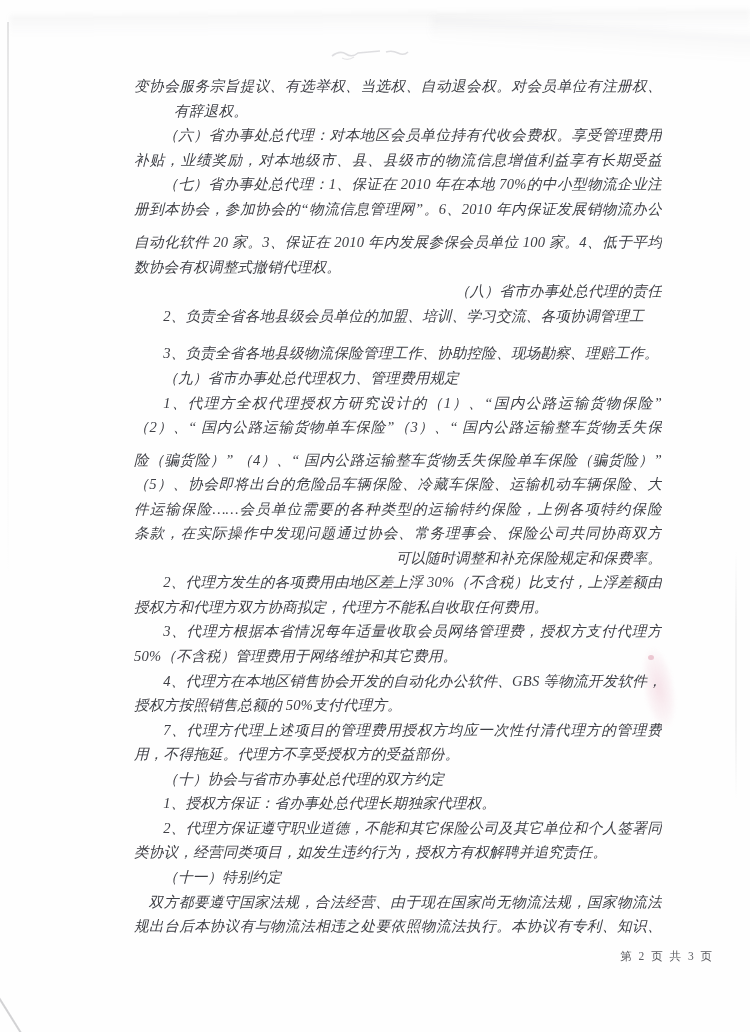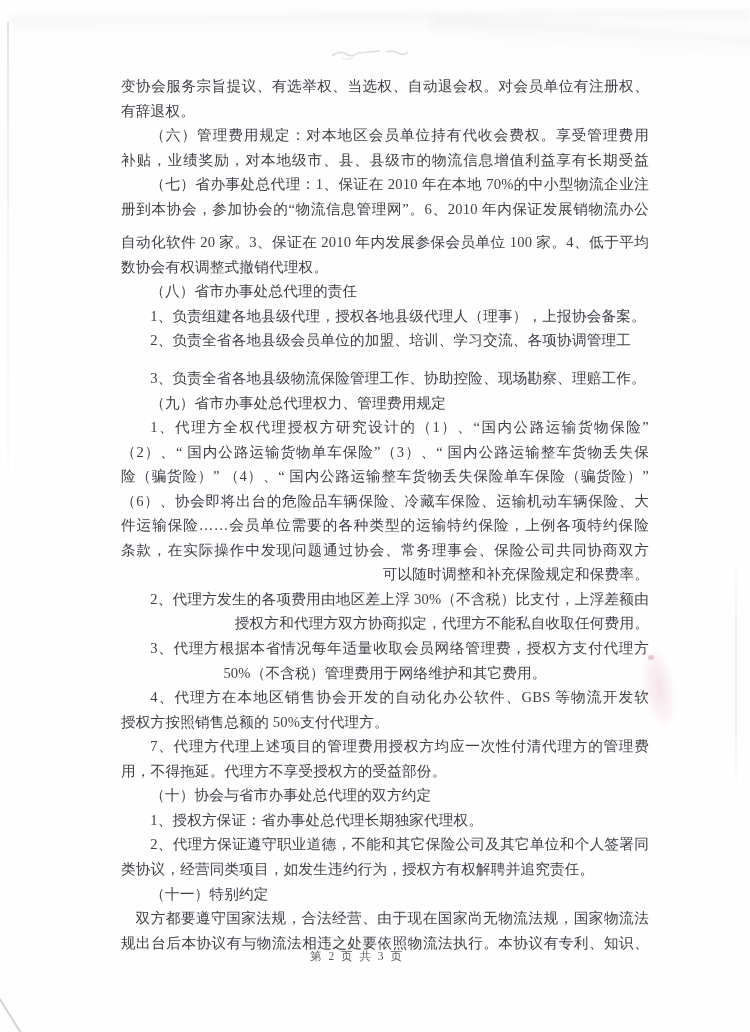--- a/index.html
+++ b/index.html
@@ -57,41 +57,42 @@
   .corner-crease {
     left: -14px; top: 976px; width: 92px; height: 2px;
     background: rgba(130,130,135,0.35);
     transform: rotate(58deg);
     transform-origin: left center;
     filter: blur(0.6px);
   }
   
   .textblock {
     position: absolute;
-    left: 121px;
+    left: 134px;
     top: 74px;
     width: 528px;
     color: #3e3f45;
+    font-style: italic;
   }
   .line {
     font-size: 14.6px;
     line-height: 24.55px;
     height: 24.55px;
     overflow: hidden;
     white-space: normal;
     letter-spacing: 0.2px;
   }
   .line.just {
     text-align: justify;
     text-align-last: justify;
   }
   .footer {
     position: absolute;
     left: 0; top: 949px; width: 714px;
-    text-align: center;
+    text-align: right;
     font-size: 11.5px;
     letter-spacing: 2px;
     color: #5a5b60;
   }
 </style>
 </head>
 <body>
 
 <div class="page">
 
@@ -104,43 +105,42 @@
     </svg>
   </div>
   <div class="artifact edge-left"></div>
   <div class="artifact edge-right"></div>
   <div class="artifact pink-smudge"></div>
   <div class="artifact pink-dot"></div>
   <div class="artifact corner-crease"></div>
 
   <div class="textblock">
       <div class="line just" style="text-indent: 0em;">变协会服务宗旨提议、有选举权、当选权、自动退会权。对会员单位有注册权、</div>
-      <div class="line" style="text-indent: 0em;">有辞退权。</div>
-      <div class="line just" style="text-indent: 2em;">（六）管理费用规定：对本地区会员单位持有代收会费权。享受管理费用</div>
+      <div class="line" style="text-indent: 0em; margin-left: 40px;">有辞退权。</div>
+      <div class="line just" style="text-indent: 2em;">（六）省办事处总代理：对本地区会员单位持有代收会费权。享受管理费用</div>
       <div class="line just" style="text-indent: 0em;">补贴，业绩奖励，对本地级市、县、县级市的物流信息增值利益享有长期受益权。</div>
       <div class="line just" style="text-indent: 2em;">（七）省办事处总代理：1、保证在 2010 年在本地 70%的中小型物流企业注</div>
       <div class="line just" style="text-indent: 0em;">册到本协会，参加协会的“物流信息管理网”。6、2010 年内保证发展销物流办公</div>
       <div class="line just" style="text-indent: 0em; margin-top: 9px;">自动化软件 20 家。3、保证在 2010 年内发展参保会员单位 100 家。4、低于平均</div>
       <div class="line" style="text-indent: 0em;">数协会有权调整式撤销代理权。</div>
-      <div class="line" style="text-indent: 2em;">（八）省市办事处总代理的责任</div>
-      <div class="line" style="text-indent: 2em;">1、负责组建各地县级代理，授权各地县级代理人（理事），上报协会备案。</div>
+      <div class="line" style="text-indent: 2em; text-align: right;">（八）省市办事处总代理的责任</div>
       <div class="line" style="text-indent: 2em;">2、负责全省各地县级会员单位的加盟、培训、学习交流、各项协调管理工作。</div>
       <div class="line" style="text-indent: 2em; margin-top: 13px;">3、负责全省各地县级物流保险管理工作、协助控险、现场勘察、理赔工作。</div>
       <div class="line" style="text-indent: 2em;">（九）省市办事处总代理权力、管理费用规定</div>
       <div class="line just" style="text-indent: 2em;">1、代理方全权代理授权方研究设计的（1）、“国内公路运输货物保险”</div>
       <div class="line just" style="text-indent: 0em;">（2）、“ 国内公路运输货物单车保险”（3）、“ 国内公路运输整车货物丢失保</div>
-      <div class="line just" style="text-indent: 0em;">险（骗货险）” （4）、“ 国内公路运输整车货物丢失保险单车保险（骗货险）”</div>
-      <div class="line just" style="text-indent: 0em;">（6）、协会即将出台的危险品车辆保险、冷藏车保险、运输机动车辆保险、大</div>
+      <div class="line just" style="text-indent: 0em; margin-top: 8px;">险（骗货险）” （4）、“ 国内公路运输整车货物丢失保险单车保险（骗货险）”</div>
+      <div class="line just" style="text-indent: 0em;">（5）、协会即将出台的危险品车辆保险、冷藏车保险、运输机动车辆保险、大</div>
       <div class="line just" style="text-indent: 0em;">件运输保险……会员单位需要的各种类型的运输特约保险，上例各项特约保险</div>
       <div class="line just" style="text-indent: 0em;">条款，在实际操作中发现问题通过协会、常务理事会、保险公司共同协商双方</div>
       <div class="line" style="text-indent: 0em; text-align: right;">可以随时调整和补充保险规定和保费率。</div>
       <div class="line just" style="text-indent: 2em;">2、代理方发生的各项费用由地区差上浮 30%（不含税）比支付，上浮差额由</div>
-      <div class="line" style="text-indent: 0em; text-align: right;">授权方和代理方双方协商拟定，代理方不能私自收取任何费用。</div>
+      <div class="line" style="text-indent: 0em;">授权方和代理方双方协商拟定，代理方不能私自收取任何费用。</div>
       <div class="line just" style="text-indent: 2em;">3、代理方根据本省情况每年适量收取会员网络管理费，授权方支付代理方</div>
-      <div class="line" style="text-indent: 0em; text-align: center;">50%（不含税）管理费用于网络维护和其它费用。</div>
+      <div class="line" style="text-indent: 0em;">50%（不含税）管理费用于网络维护和其它费用。</div>
       <div class="line just" style="text-indent: 2em;">4、代理方在本地区销售协会开发的自动化办公软件、GBS 等物流开发软件，</div>
       <div class="line" style="text-indent: 0em;">授权方按照销售总额的 50%支付代理方。</div>
       <div class="line just" style="text-indent: 2em;">7、代理方代理上述项目的管理费用授权方均应一次性付清代理方的管理费</div>
       <div class="line" style="text-indent: 0em;">用，不得拖延。代理方不享受授权方的受益部份。</div>
       <div class="line" style="text-indent: 2em;">（十）协会与省市办事处总代理的双方约定</div>
       <div class="line" style="text-indent: 2em;">1、授权方保证：省办事处总代理长期独家代理权。</div>
       <div class="line just" style="text-indent: 2em;">2、代理方保证遵守职业道德，不能和其它保险公司及其它单位和个人签署同</div>
       <div class="line" style="text-indent: 0em;">类协议，经营同类项目，如发生违约行为，授权方有权解聘并追究责任。</div>
       <div class="line" style="text-indent: 2em;">（十一）特别约定</div>
       <div class="line just" style="text-indent: 1em;">双方都要遵守国家法规，合法经营、由于现在国家尚无物流法规，国家物流法</div>

